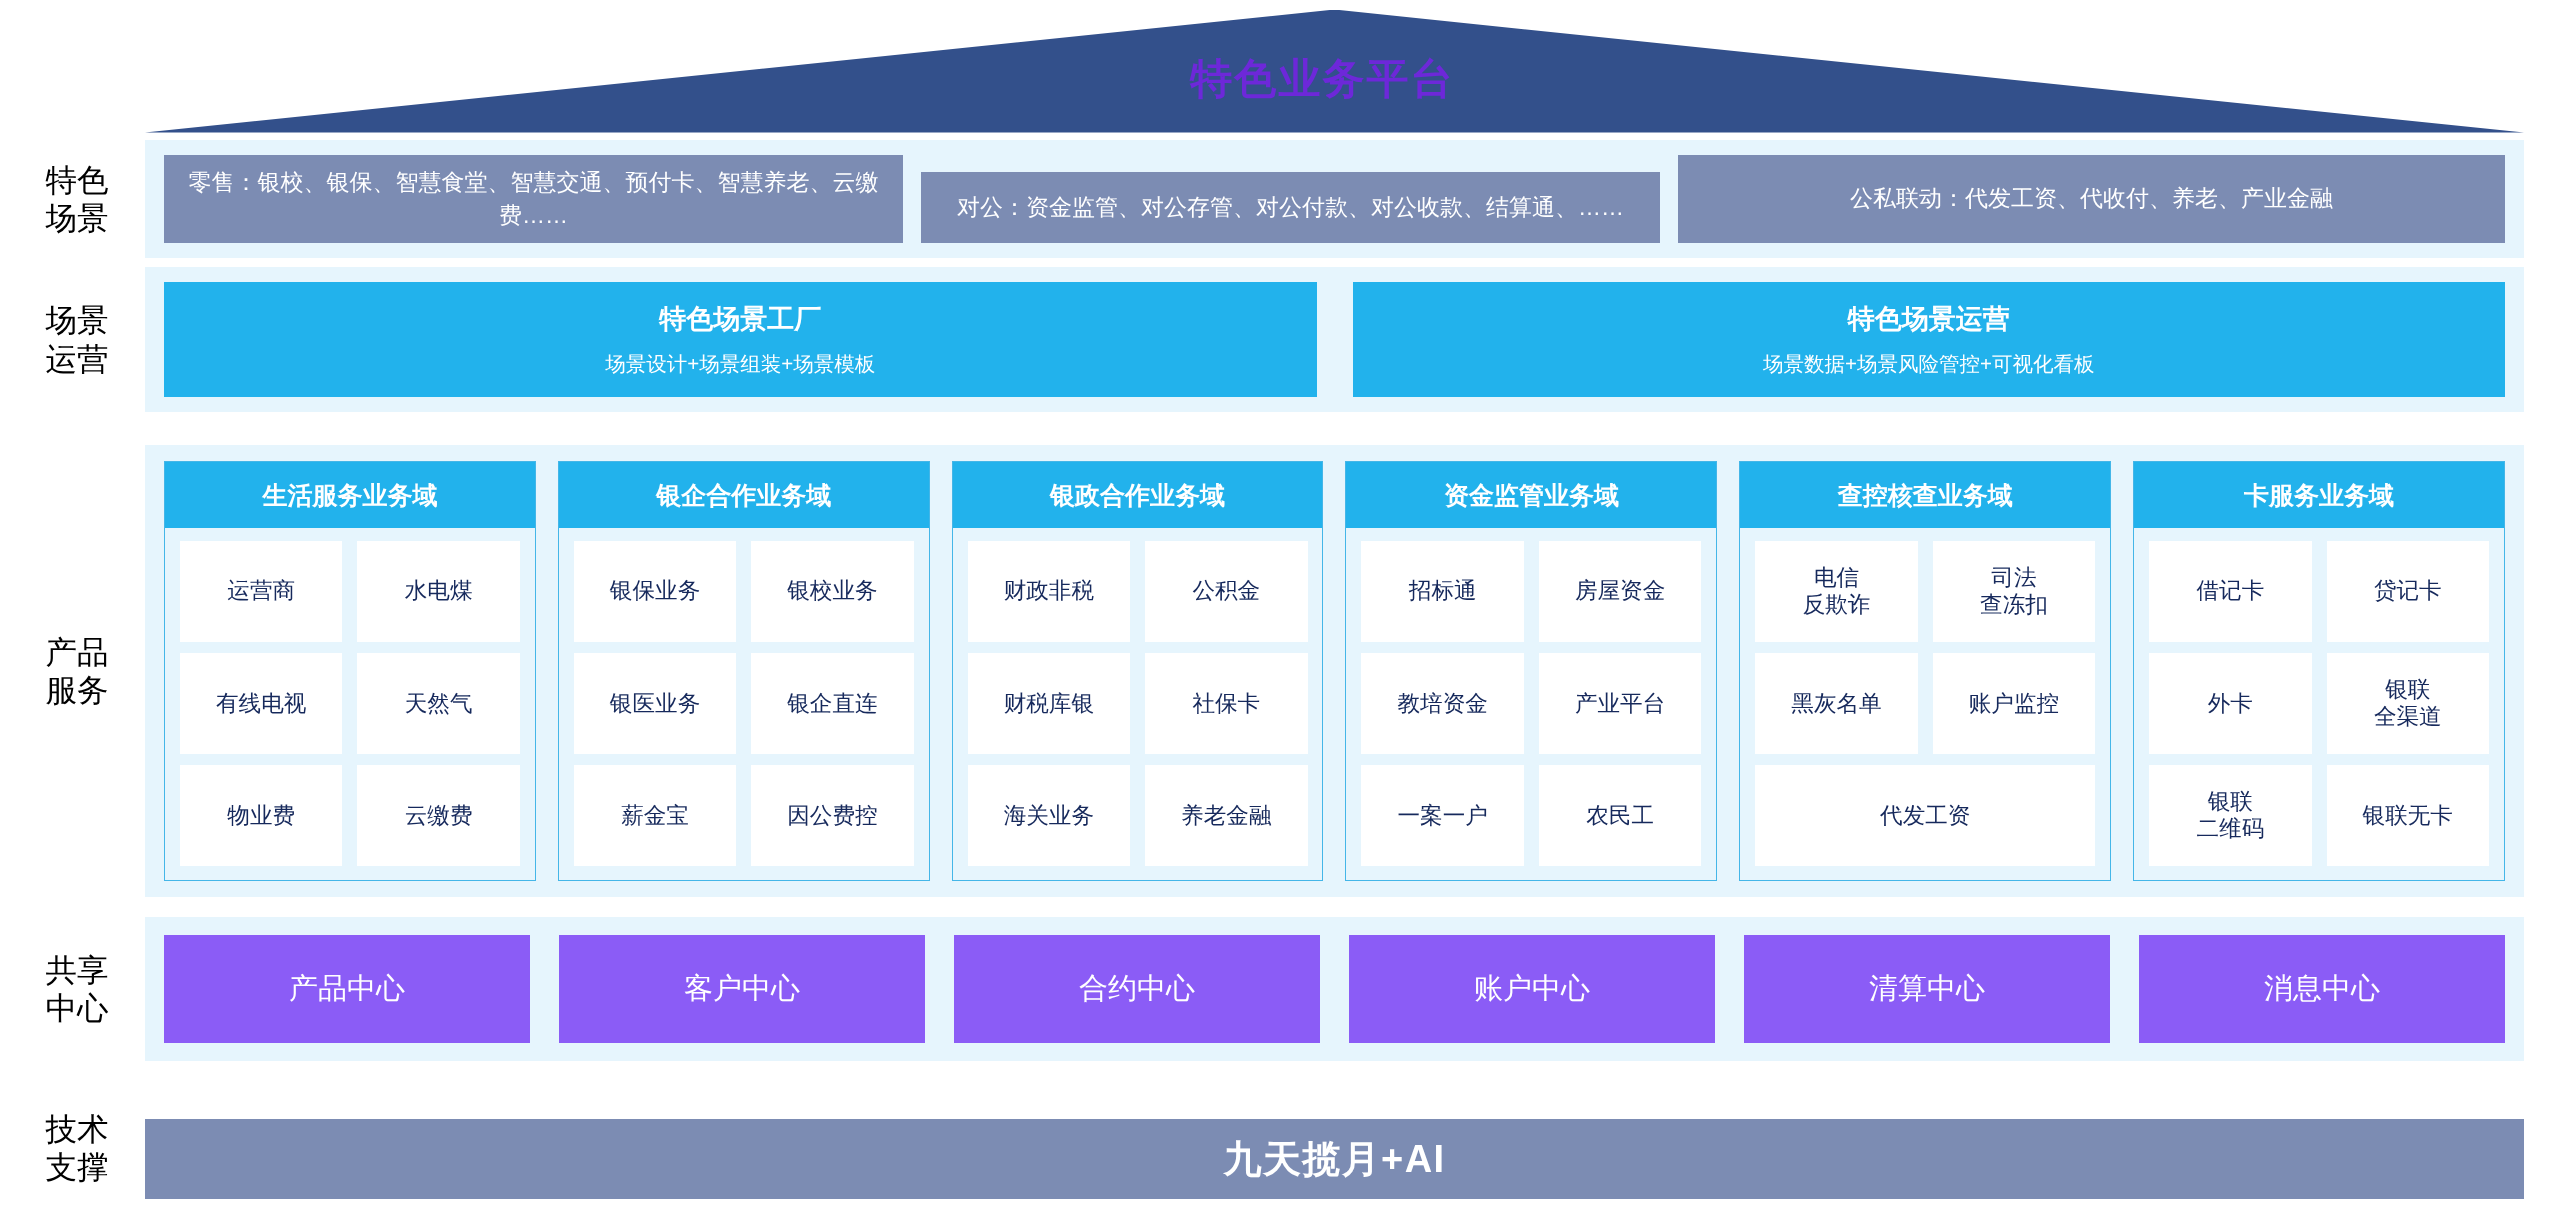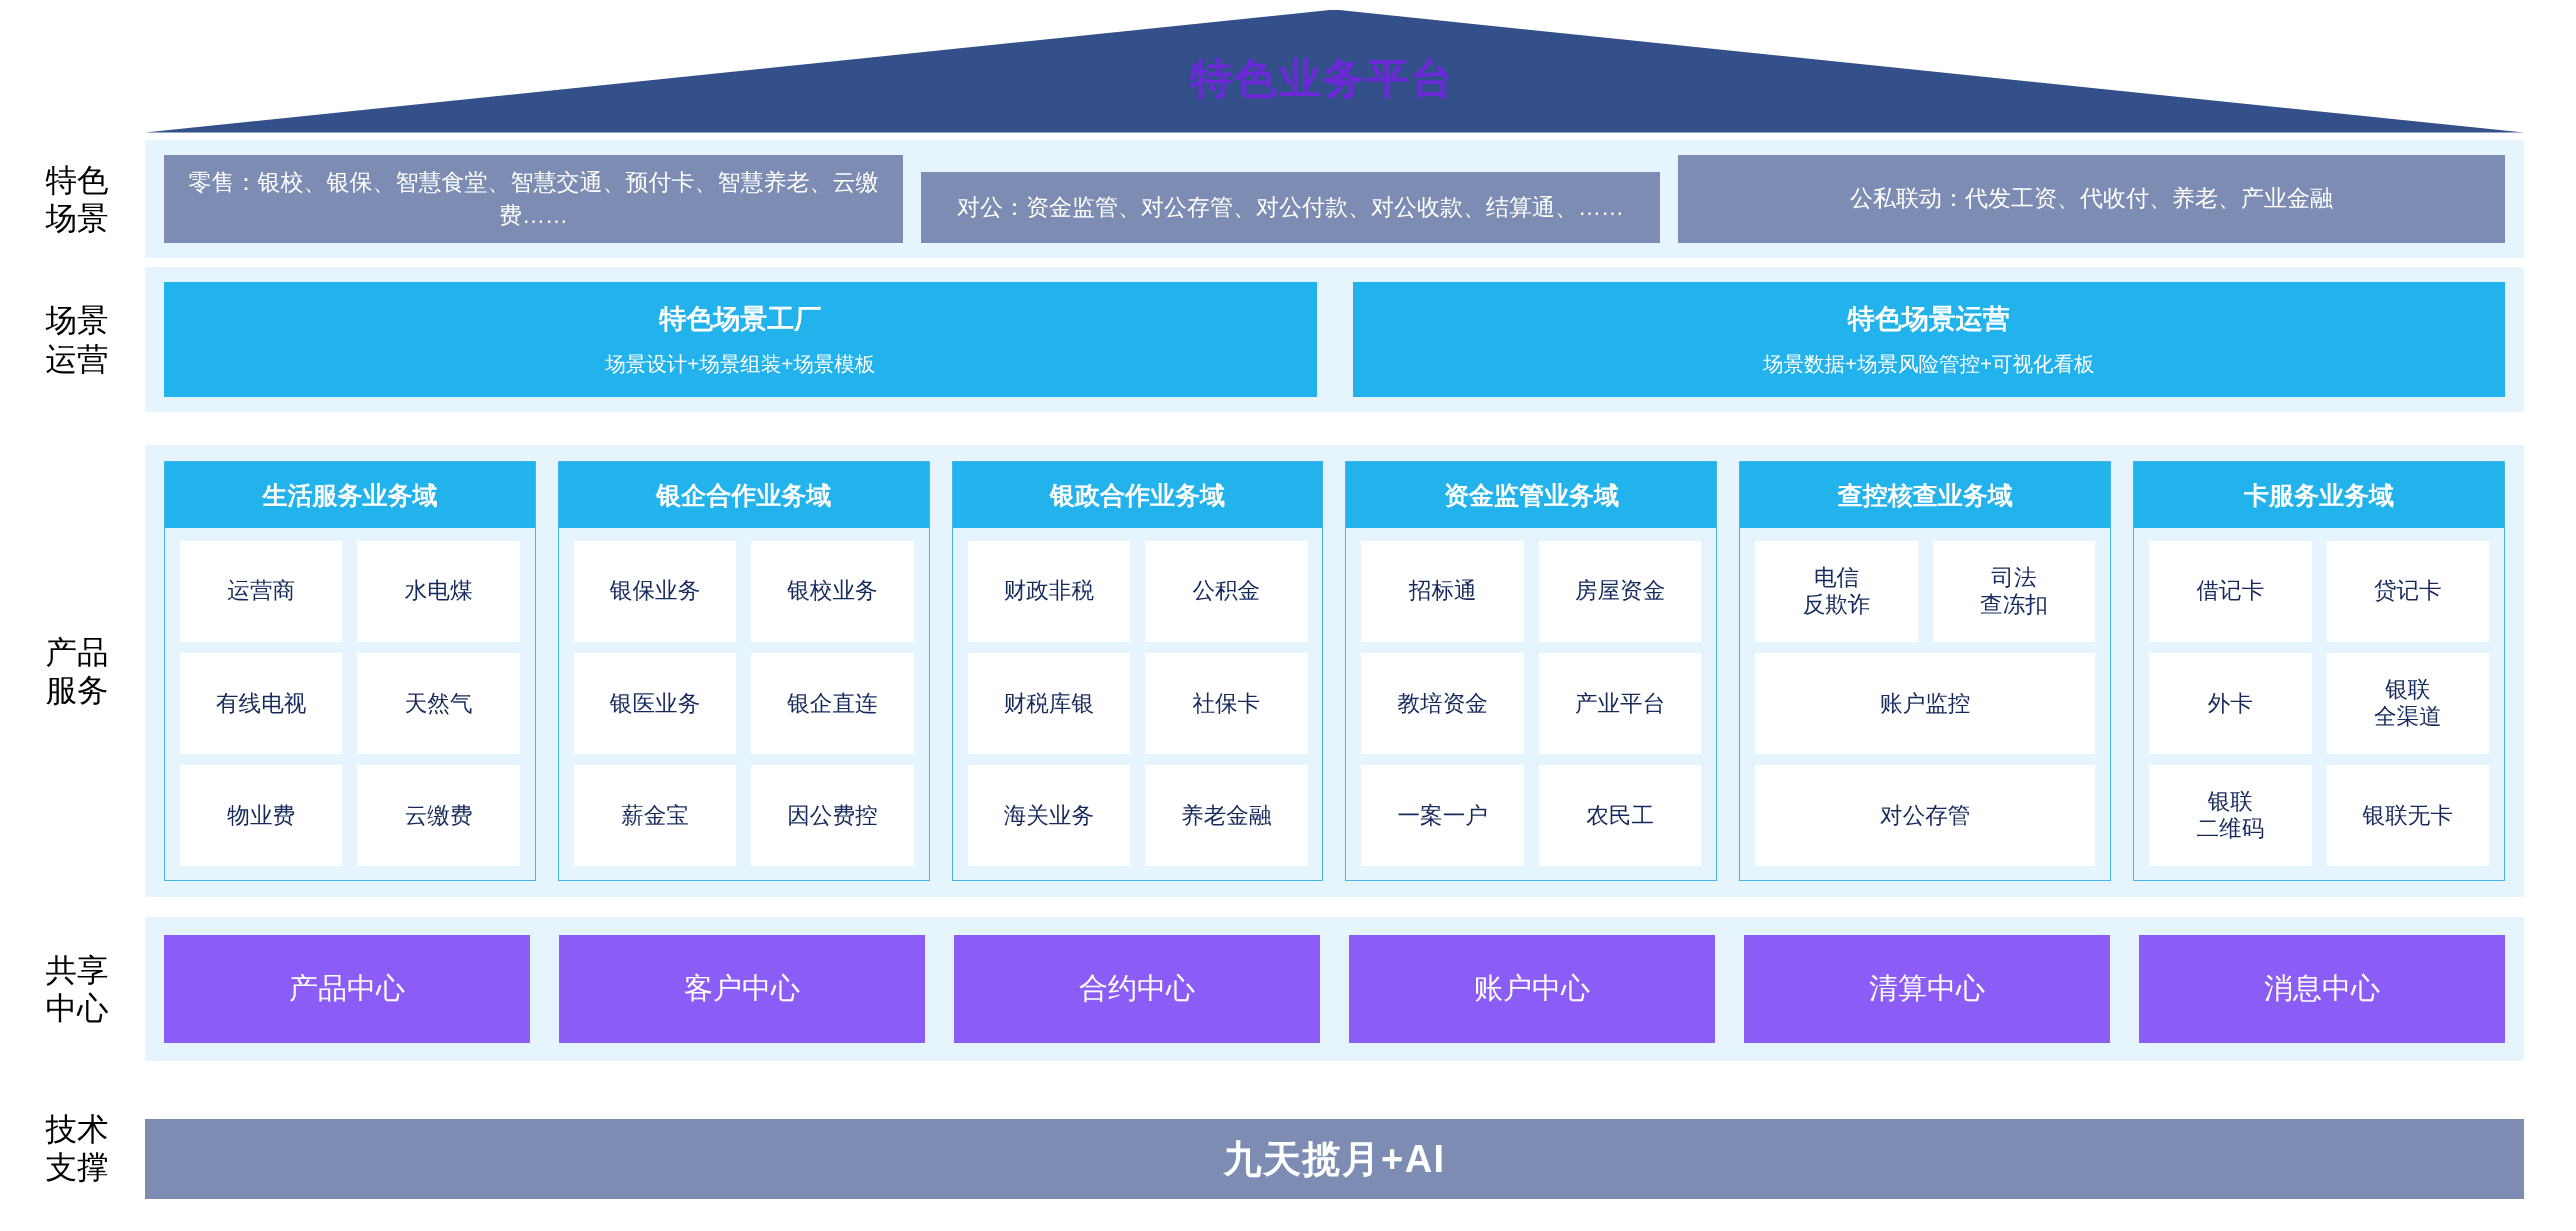--- a/index.html
+++ b/index.html
@@ -227,24 +227,25 @@
       <div class="prod-col">
         <div class="prod-head">查控核查业务域</div>
         <div class="prod-body">
           <div class="prod-row">
             <div class="prod-cell">电信
 反欺诈</div>
             <div class="prod-cell">司法
 查冻扣</div>
           </div>
           <div class="prod-row">
+            <div class="prod-cell">黑灰名单</div>
             <div class="prod-cell">账户监控</div>
           </div>
           <div class="prod-row">
-            <div class="prod-cell">对公存管</div>
+            <div class="prod-cell">代发工资</div>
           </div>
         </div>
       </div>
 
       <div class="prod-col">
         <div class="prod-head">卡服务业务域</div>
         <div class="prod-body">
           <div class="prod-row">
             <div class="prod-cell">借记卡</div>
             <div class="prod-cell">贷记卡</div>

